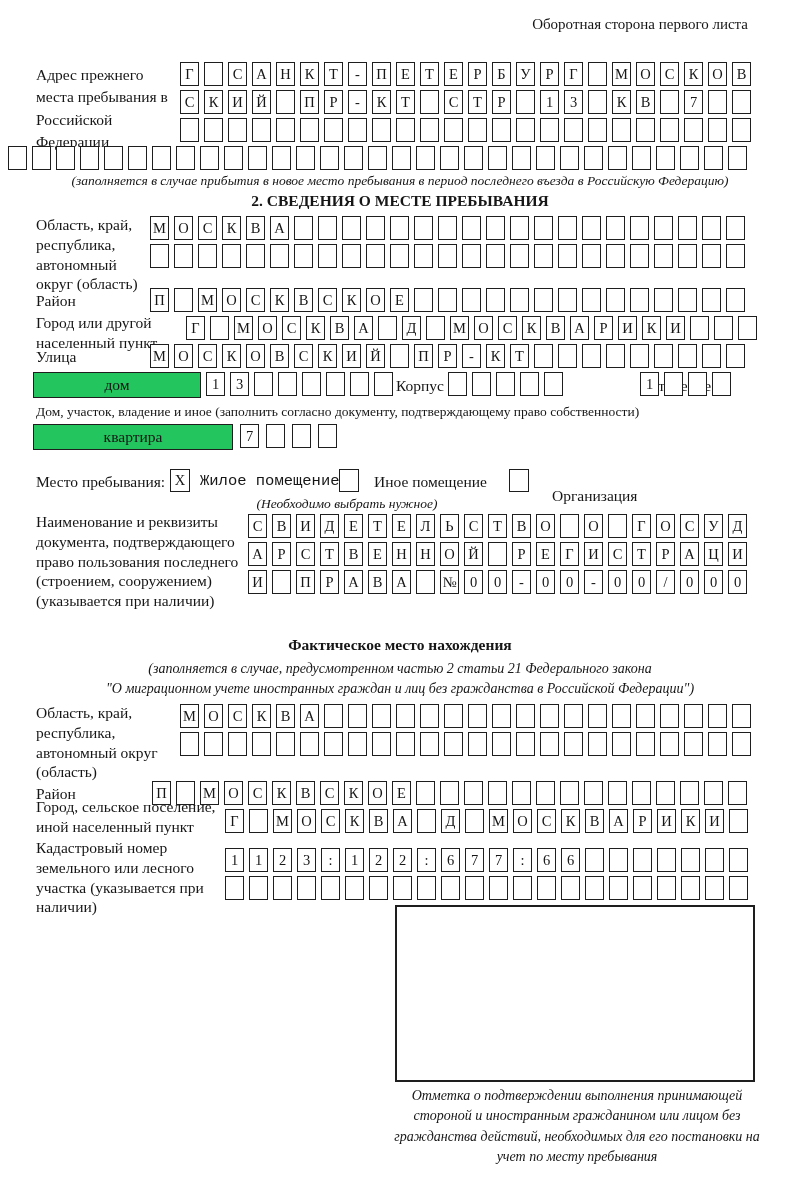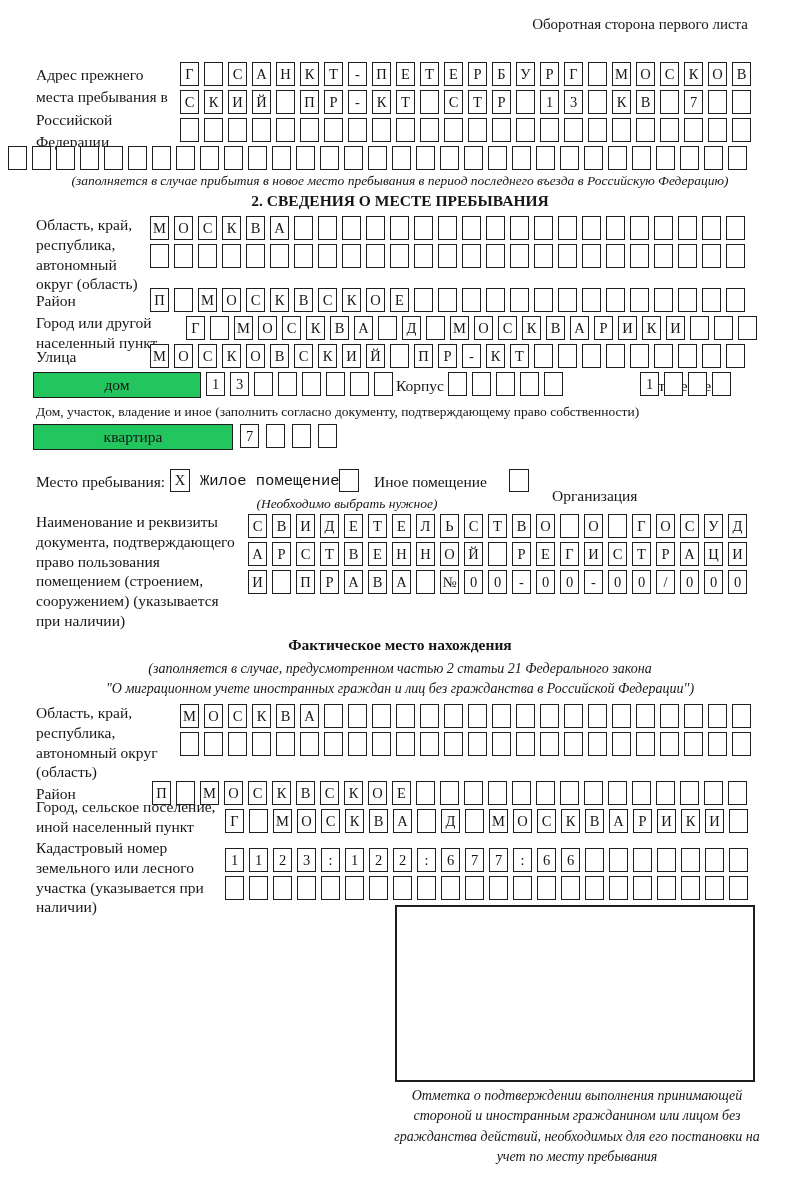--- a/index.html
+++ b/index.html
@@ -338,21 +338,21 @@
 
   <div class="abs lbl" style="top:472px; left:36px;">Место пребывания:</div>
   <div class="checkbox" style="top:469px; left:170px;">X</div>
   <div class="abs lbl" style="top:472px; left:200px;font-family:Liberation Mono, monospace;">Жилое помещение</div>
   <div class="checkbox" style="top:469px; left:339px;"></div>
   <div class="abs lbl" style="top:472px; left:374px;">Иное помещение</div>
   <div class="checkbox" style="top:469px; left:509px;"></div>
   <div class="abs lbl" style="top:472px; left:552px;margin-top:14px;">Организация</div>
   <div class="abs cap center" style="top:496px; left:182px; width:330px;">(Необходимо выбрать нужное)</div>
 
-  <div class="abs lbl" style="top:512px; left:36px; width:210px;">Наименование и реквизиты документа, подтверждающего право пользования помещением (строением, сооружением) (указывается при наличии)</div>
+  <div class="abs lbl" style="top:512px; left:36px; width:210px;">Наименование и реквизиты документа, подтверждающего право пользования последнего (строением, сооружением) (указывается при наличии)</div>
   <div class="boxrow" style="top:514px; left:248px;">
       <span class="cell">С</span>
       <span class="cell">В</span>
       <span class="cell">И</span>
       <span class="cell">Д</span>
       <span class="cell">Е</span>
       <span class="cell">Т</span>
       <span class="cell">Е</span>
       <span class="cell">Л</span>
       <span class="cell">Ь</span>

